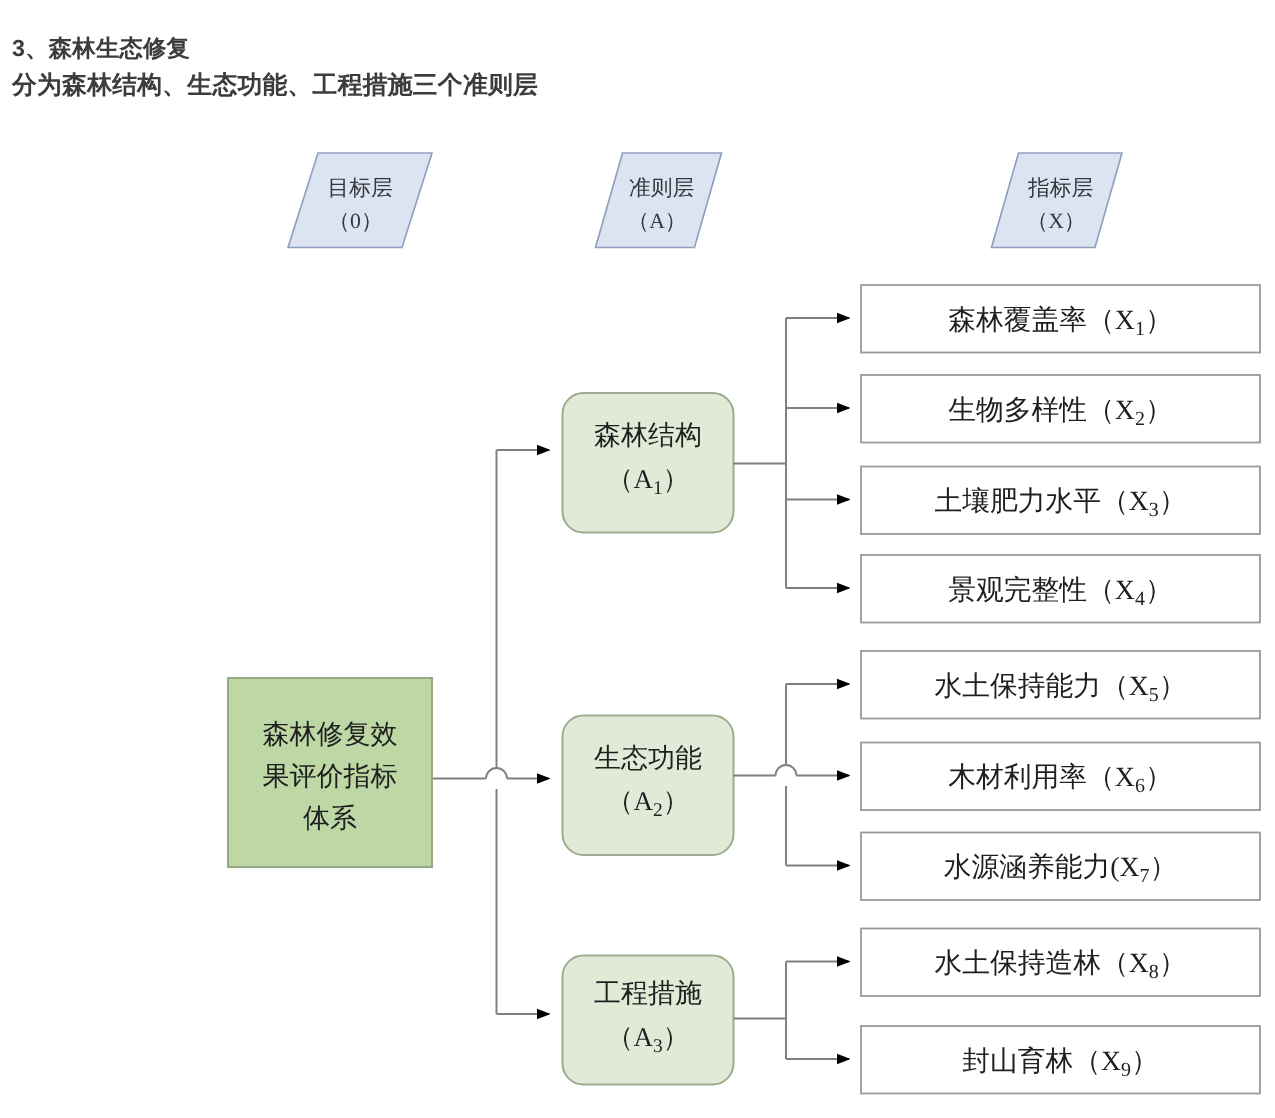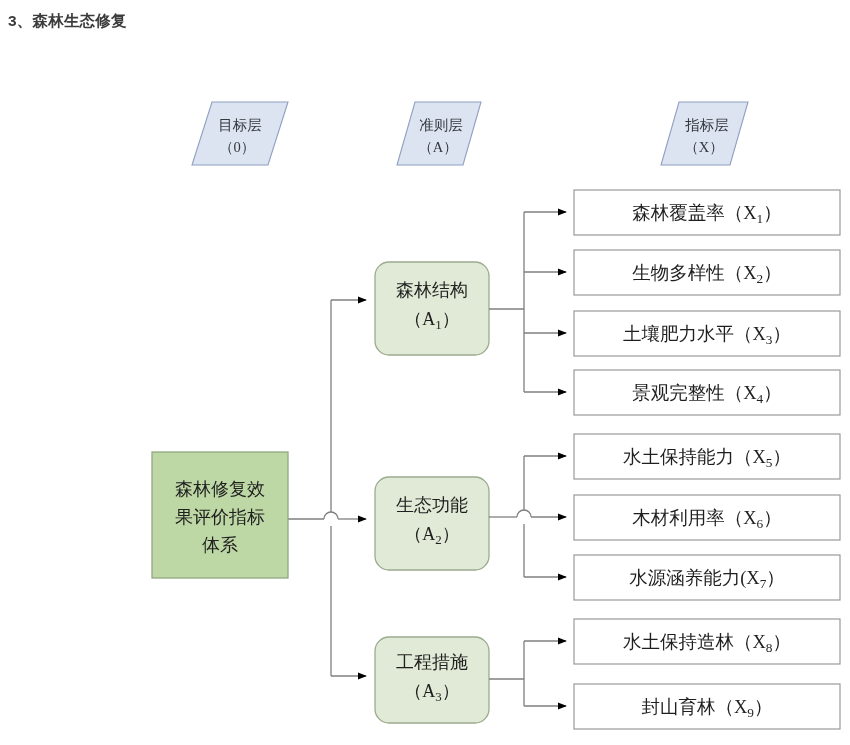--- a/index.html
+++ b/index.html
@@ -11,21 +11,21 @@
   body {
     width: 850px;
     height: 745px;
     position: relative;
     font-family: "Liberation Sans", "DejaVu Sans", sans-serif;
     overflow: hidden;
   }
   .heading-block {
     position: absolute;
     left: 8px;
-    top: 8px;
+    top: 20px;
     width: 700px;
   }
   .heading-line {
     font-size: 15.5px;
     font-weight: bold;
     color: #3c3c3c;
     letter-spacing: 0.2px;
     line-height: 25px;
     white-space: nowrap;
   }
@@ -71,20 +71,21 @@
   }
   .arrowhead {
     fill: #000000;
   }
 </style>
 </head>
 <body>
 
 <div class="heading-block">
   <div class="heading-line">3、森林生态修复</div>
+  <div class="heading-line second">分为森林结构、生态功能、工程措施三个准则层</div>
 </div>
 
 <svg id="diagram" width="850" height="745" viewBox="0 0 850 745">
 
   <defs>
     <marker id="arrow" viewBox="0 0 10 10" refX="9" refY="5" markerWidth="7" markerHeight="7" orient="auto-start-reverse">
       <path d="M 0 1 L 10 5 L 0 9 z" class="arrowhead"></path>
     </marker>
   </defs>
 

